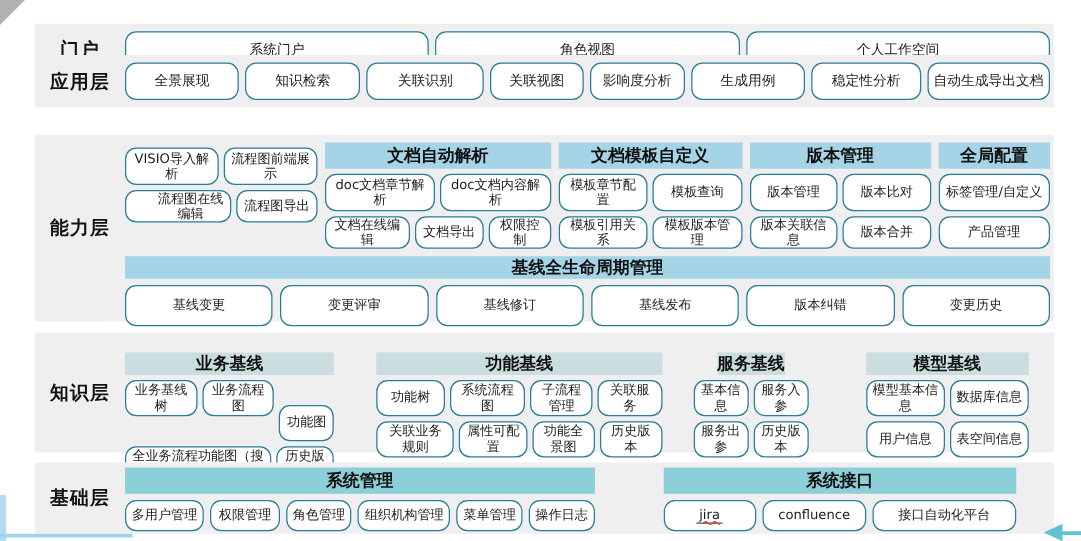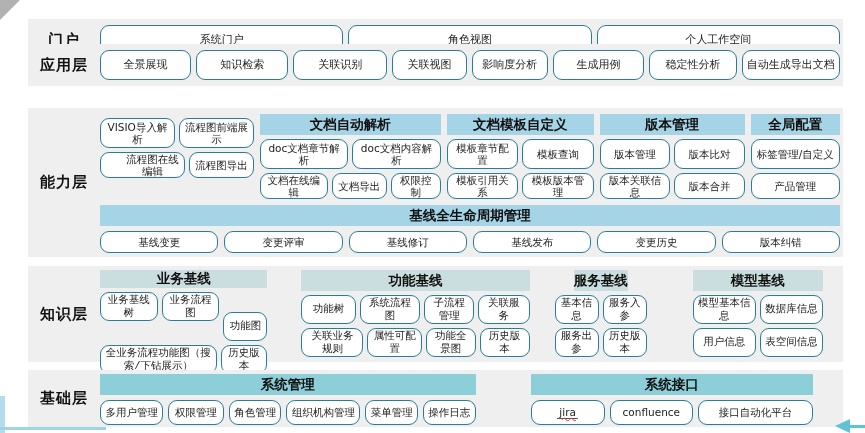--- a/index.html
+++ b/index.html
@@ -26,24 +26,24 @@
   
   .cap-content{flex-direction:column;padding:6px 3px 0 0;}
   .cap-groups{display:flex;gap:6px;}
   .group{display:flex;flex-direction:column;min-width:0;}
   .group .header{height:21px;}
   .grow-row{display:flex;gap:4px;margin-top:4px;min-width:0;}
   .cap-r1 .box{height:30px;}
   .cap-r2 .box{height:26px;}
   .baseline-header{height:21px;margin-top:6px;}
   .baseline-row{display:flex;gap:6px;margin-top:5px;}
-  .baseline-row .box{height:22px;flex:1;}
-
-  
-  .kn-content{padding:4px 20px 0 0;gap:12px;font-family:Liberation Mono, monospace;}
+  .baseline-row .box{height:33px;flex:1;}
+
+  
+  .kn-content{padding:16px 20px 0 0;gap:12px;}
   .kn-r .box{height:29px;}
 
   
   .fd-content{padding:4px 30px 0 0;}
   .fd-items{display:flex;gap:5px;margin-top:5px;}
   .fd-items .box{height:25px;}
 
   .link-text{border-bottom:1px solid #555;text-decoration:underline;
     text-decoration-style:wavy;text-decoration-color:#d03a3a;text-decoration-thickness:1px;padding:0 2px;}
 
@@ -149,22 +149,22 @@
           </div>
         </div>
       </div>
 
       <div class="header hdr-blue baseline-header">基线全生命周期管理</div>
       <div class="baseline-row">
         <div class="box">基线变更</div>
         <div class="box">变更评审</div>
         <div class="box">基线修订</div>
         <div class="box">基线发布</div>
+        <div class="box">版本纠错</div>
         <div class="box">变更历史</div>
-        <div class="box">版本纠错</div>
       </div>
     </div>
   </div>
 
   <div class="band" style="top:266px;height:96px;">
     <div class="layer-label">知识层</div>
     <div class="content kn-content">
 
       <div class="group" style="flex:176;margin-right:22px;">
         <div class="header hdr-pale">业务基线</div>

